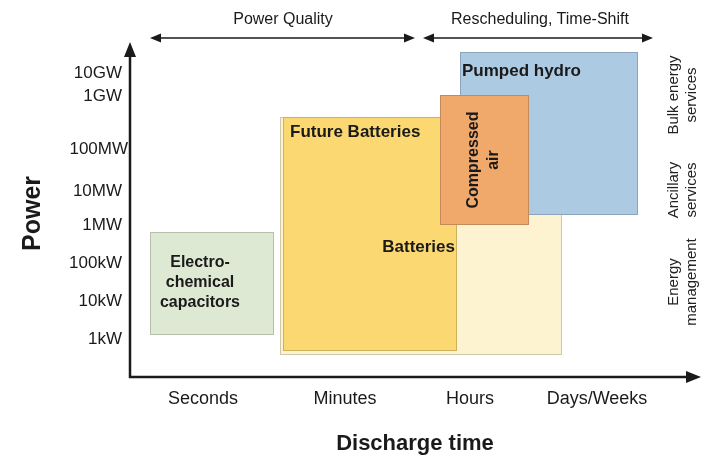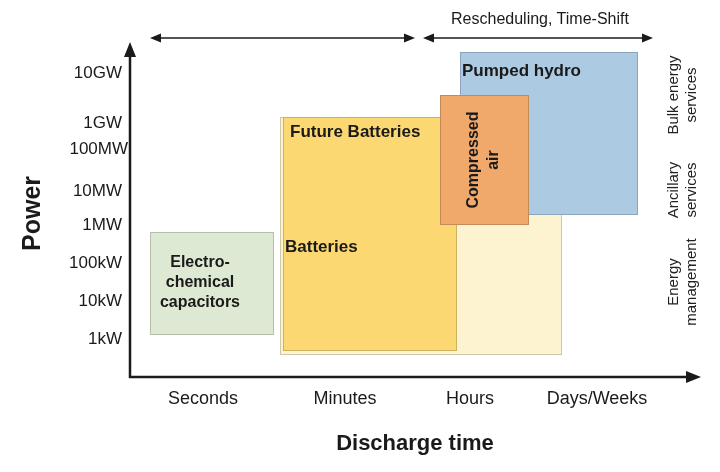--- a/index.html
+++ b/index.html
@@ -40,24 +40,25 @@
       <polygon points="150,38 161,33.5 161,42.5" fill="#1a1a1a"></polygon>
       <polygon points="415,38 404,33.5 404,42.5" fill="#1a1a1a"></polygon>
     </g>
     <g>
       <line x1="430" y1="38" x2="646" y2="38" stroke="#1a1a1a" stroke-width="1.6"></line>
       <polygon points="423,38 434,33.5 434,42.5" fill="#1a1a1a"></polygon>
       <polygon points="653,38 642,33.5 642,42.5" fill="#1a1a1a"></polygon>
     </g>
   </svg>
 
+  <div class="annot" style="left:183px;width:200px;">Power Quality</div>
   <div class="annot" style="left:410px;width:260px;">Rescheduling, Time-Shift</div>
 
   <div class="ytick" style="top:51px;">10GW</div>
-  <div class="ytick" style="top:101px;">1GW</div>
+  <div class="ytick" style="top:74px;">1GW</div>
   <div class="ytick" style="top:127px;padding-left:6px;">100MW</div>
   <div class="ytick" style="top:169px;">10MW</div>
   <div class="ytick" style="top:203px;">1MW</div>
   <div class="ytick" style="top:241px;">100kW</div>
   <div class="ytick" style="top:279px;">10kW</div>
   <div class="ytick" style="top:317px;">1kW</div>
 
   <div class="xtick" style="left:138px;">Seconds</div>
   <div class="xtick" style="left:280px;">Minutes</div>
   <div class="xtick" style="left:405px;">Hours</div>
@@ -66,21 +67,21 @@
   <div class="axis-title-y">Power</div>
   <div class="axis-title-x">Discharge time</div>
 
   <div class="region" style="left: 280px; top: 117px; width: 282px; height: 238px; background-color: rgb(253, 243, 208);"></div>
   <div class="region" style="left: 460px; top: 52px; width: 178px; height: 163px; background-color: rgb(173, 202, 227);"></div>
   <div class="region" style="left: 283px; top: 117px; width: 174px; height: 234px; background-color: rgb(252, 216, 115);"></div>
   <div class="region" style="left: 440px; top: 95px; width: 89px; height: 130px; background-color: rgb(240, 169, 107);"></div>
   <div class="region" style="left: 150px; top: 232px; width: 124px; height: 103px; background-color: rgb(221, 233, 210);"></div>
 
   <div class="boxlabel" style="left:290px;top:122px;">Future Batteries</div>
-  <div class="boxlabel" style="left:285px;top:237px;width:160px;text-align:left;">Batteries</div>
+  <div class="boxlabel" style="left:295px;top:237px;width:160px;text-align:right;">Batteries</div>
   <div class="boxlabel" style="left:462px;top:61px;width:174px;text-align:left;">Pumped hydro</div>
   <div class="boxlabel rot" style="left:419px;top:139px;width:130px;height:42px;">
     <span>Compressed</span>
     <span>air</span>
   </div>
   <div class="boxlabel" style="left:150px;top:252px;width:100px;text-align:center;font-size:16px;">
     <span>Electro-</span>
     <span>chemical</span>
     <span>capacitors</span>
   </div>

